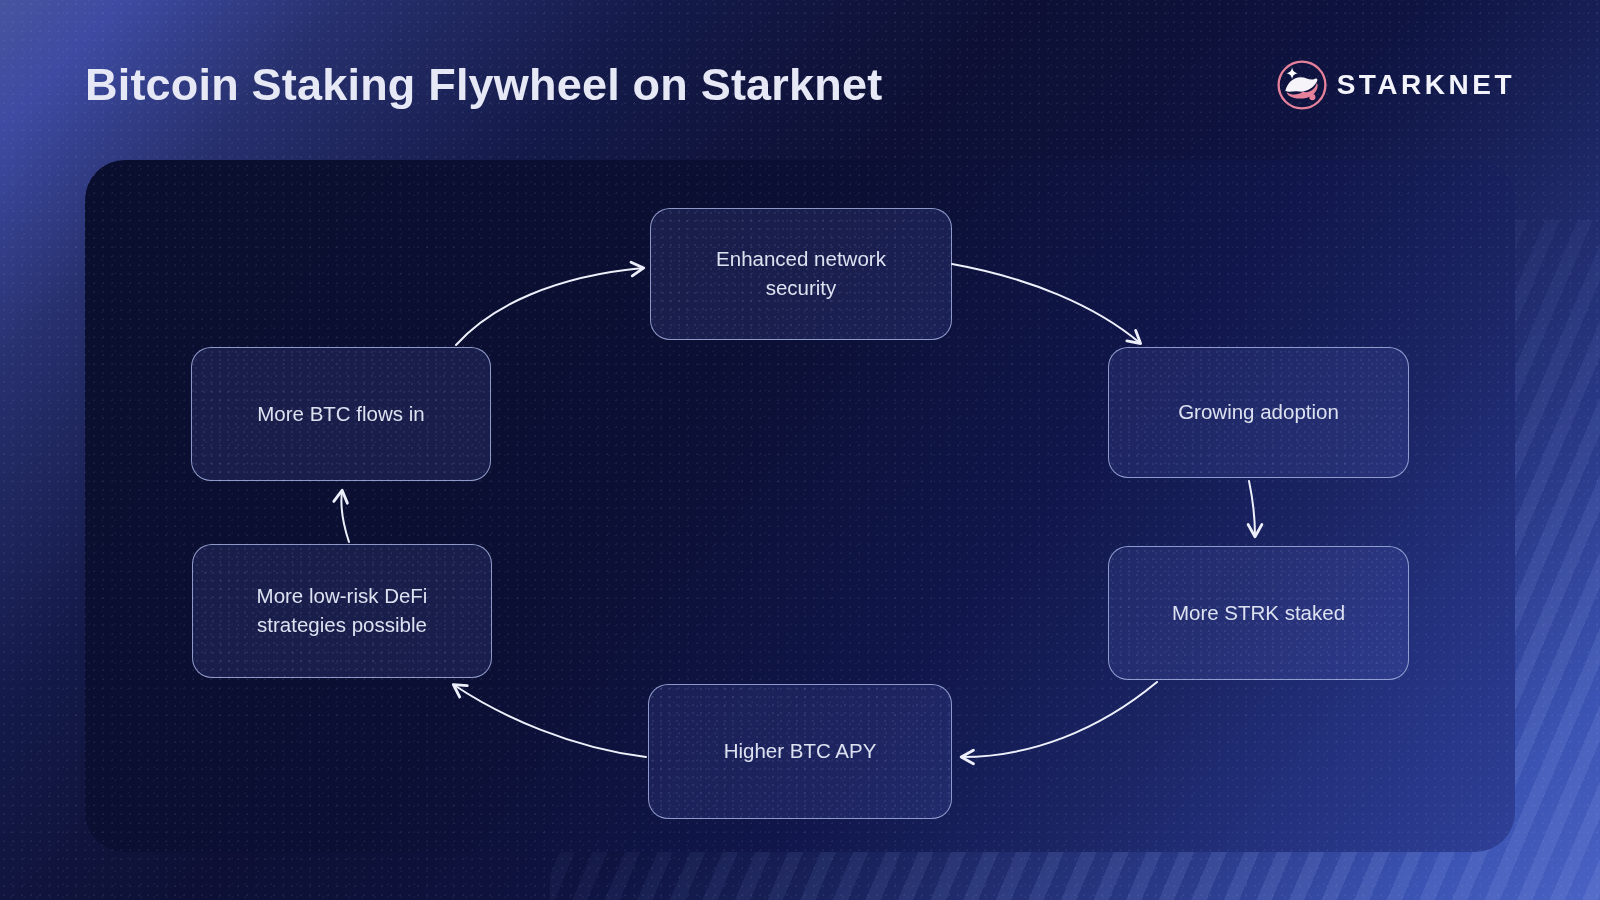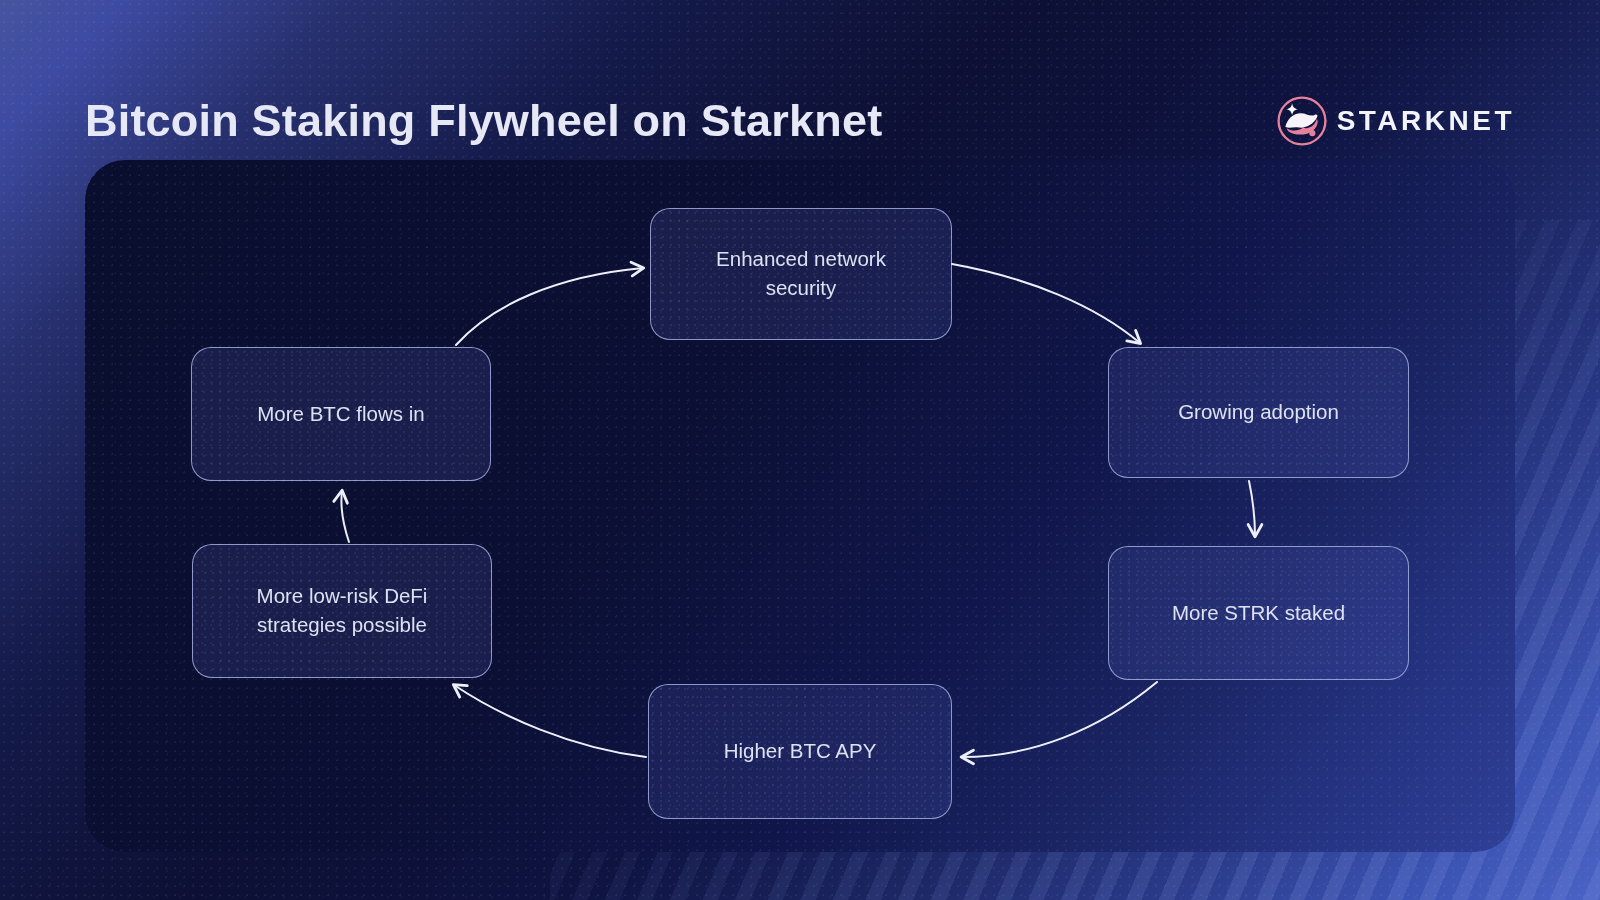--- a/index.html
+++ b/index.html
@@ -51,21 +51,20 @@
     z-index: 4;
   }
 
   .header {
     position: absolute;
     left: 85px; top: 58px; right: 85px;
     display: flex;
     align-items: center;
     justify-content: space-between;
     z-index: 6;
-    margin-top: 36px;
   }
   .title {
     font-size: 45px;
     font-weight: 700;
     letter-spacing: 0.2px;
     color: #e6e8f5;
   }
   .brand {
     display: flex;
     align-items: center;

